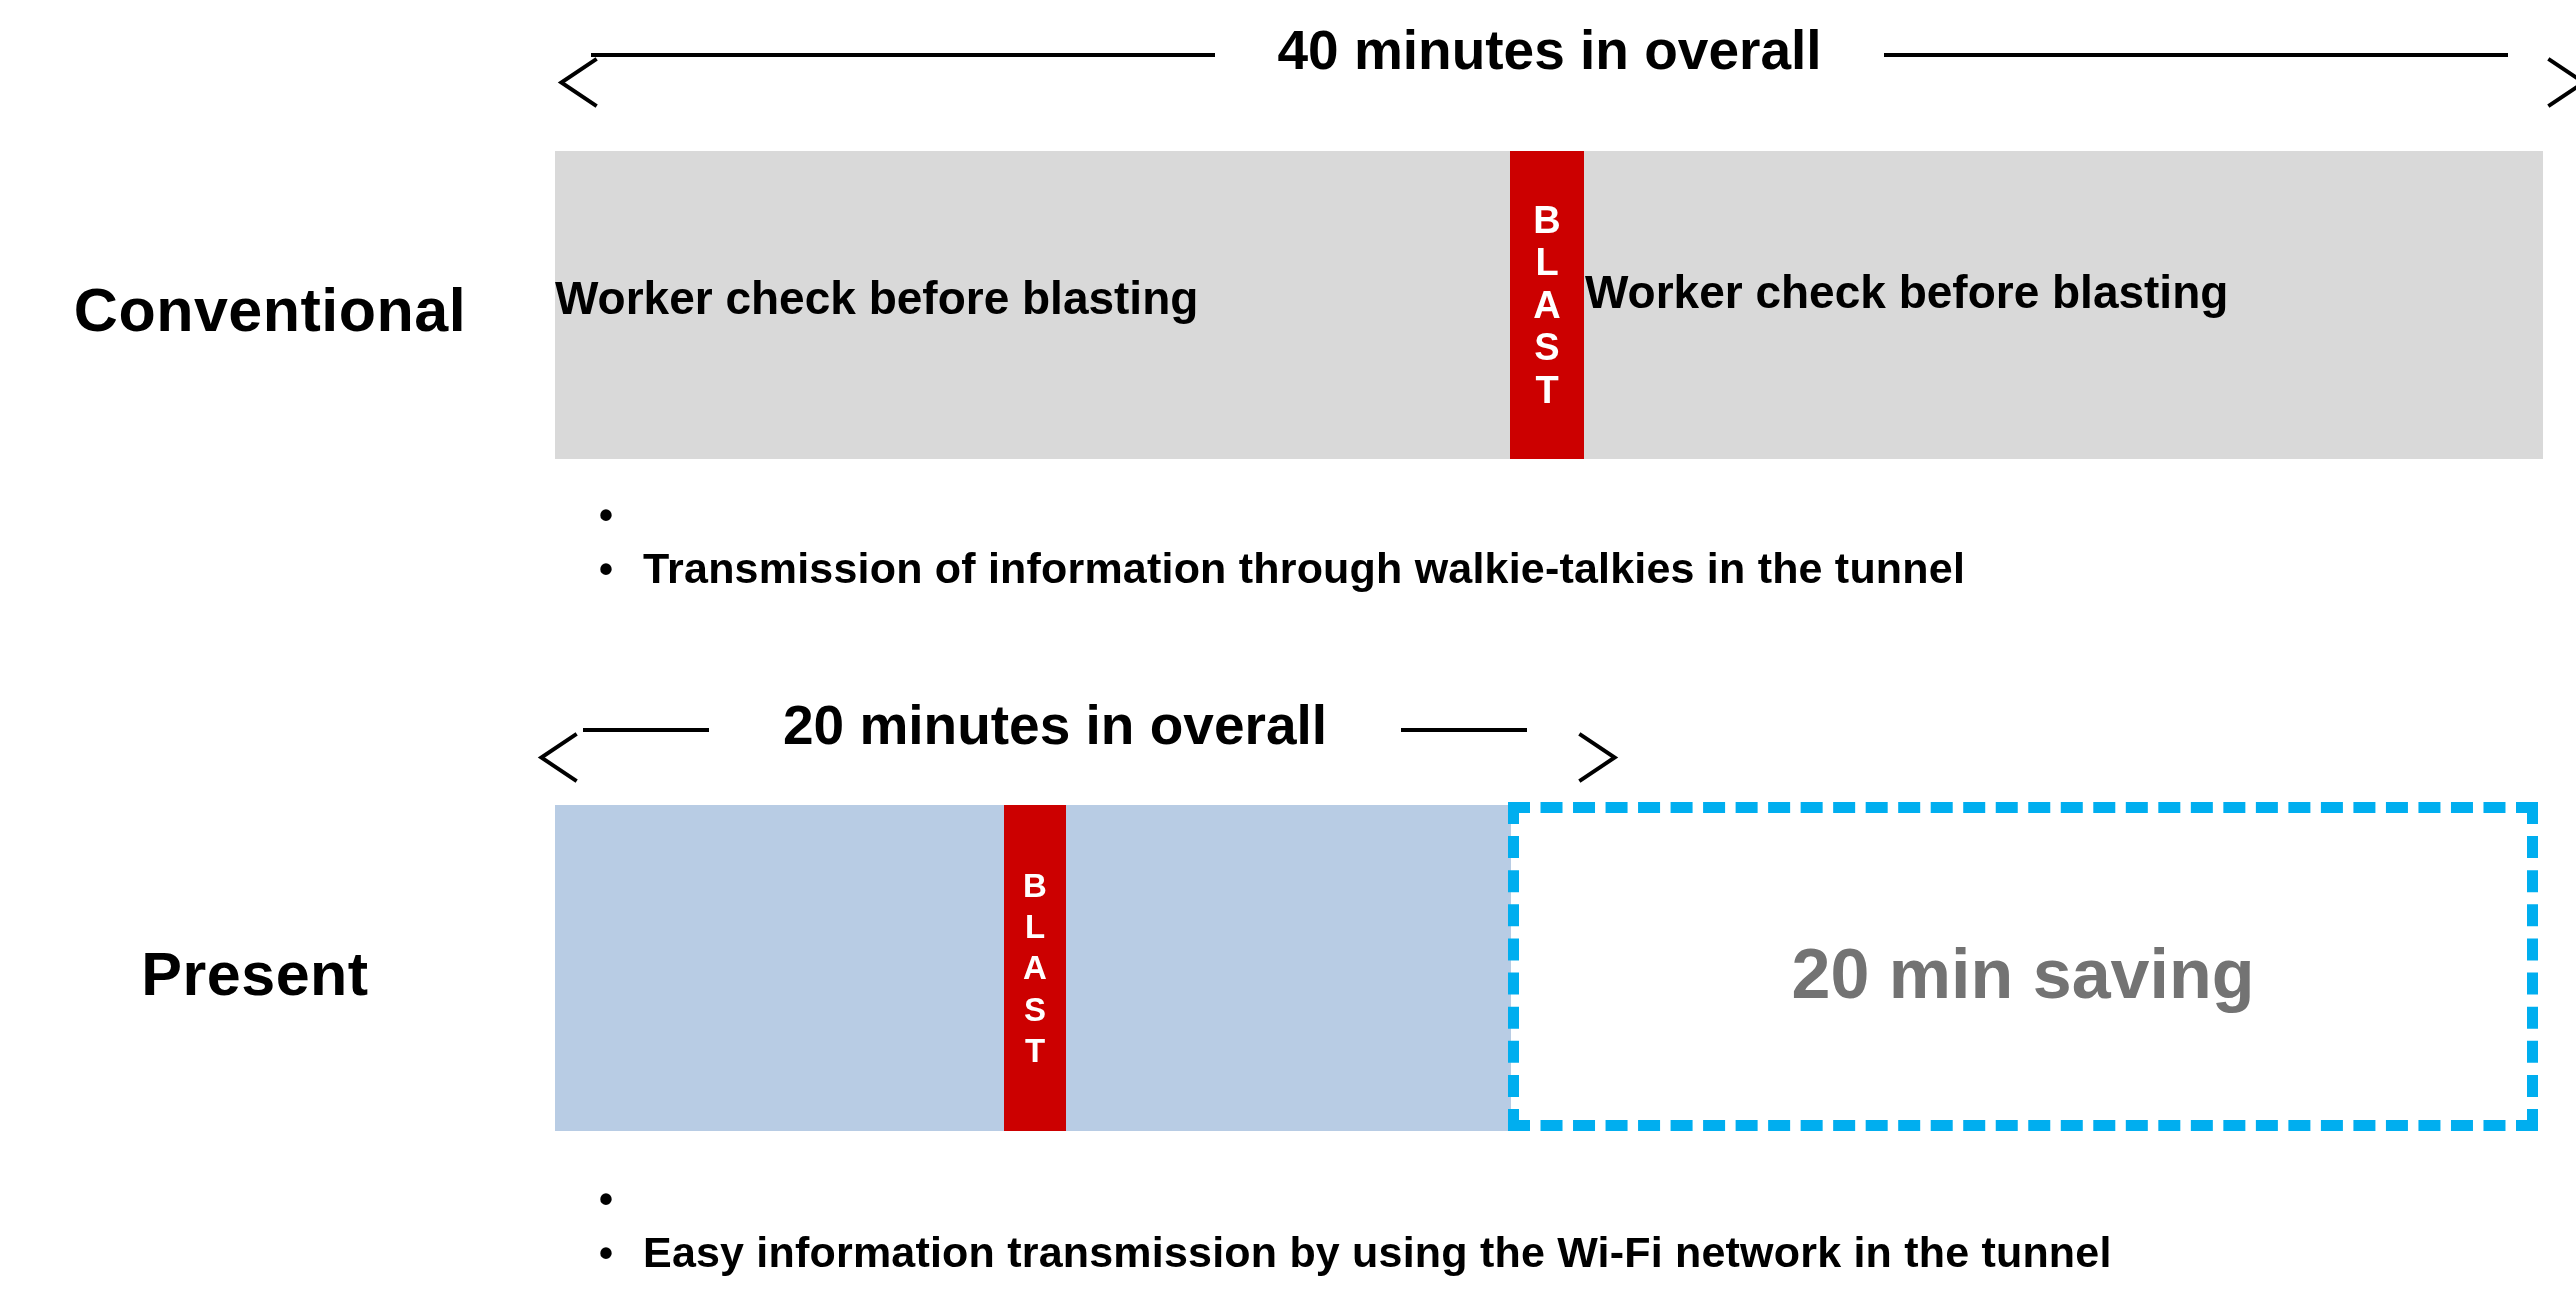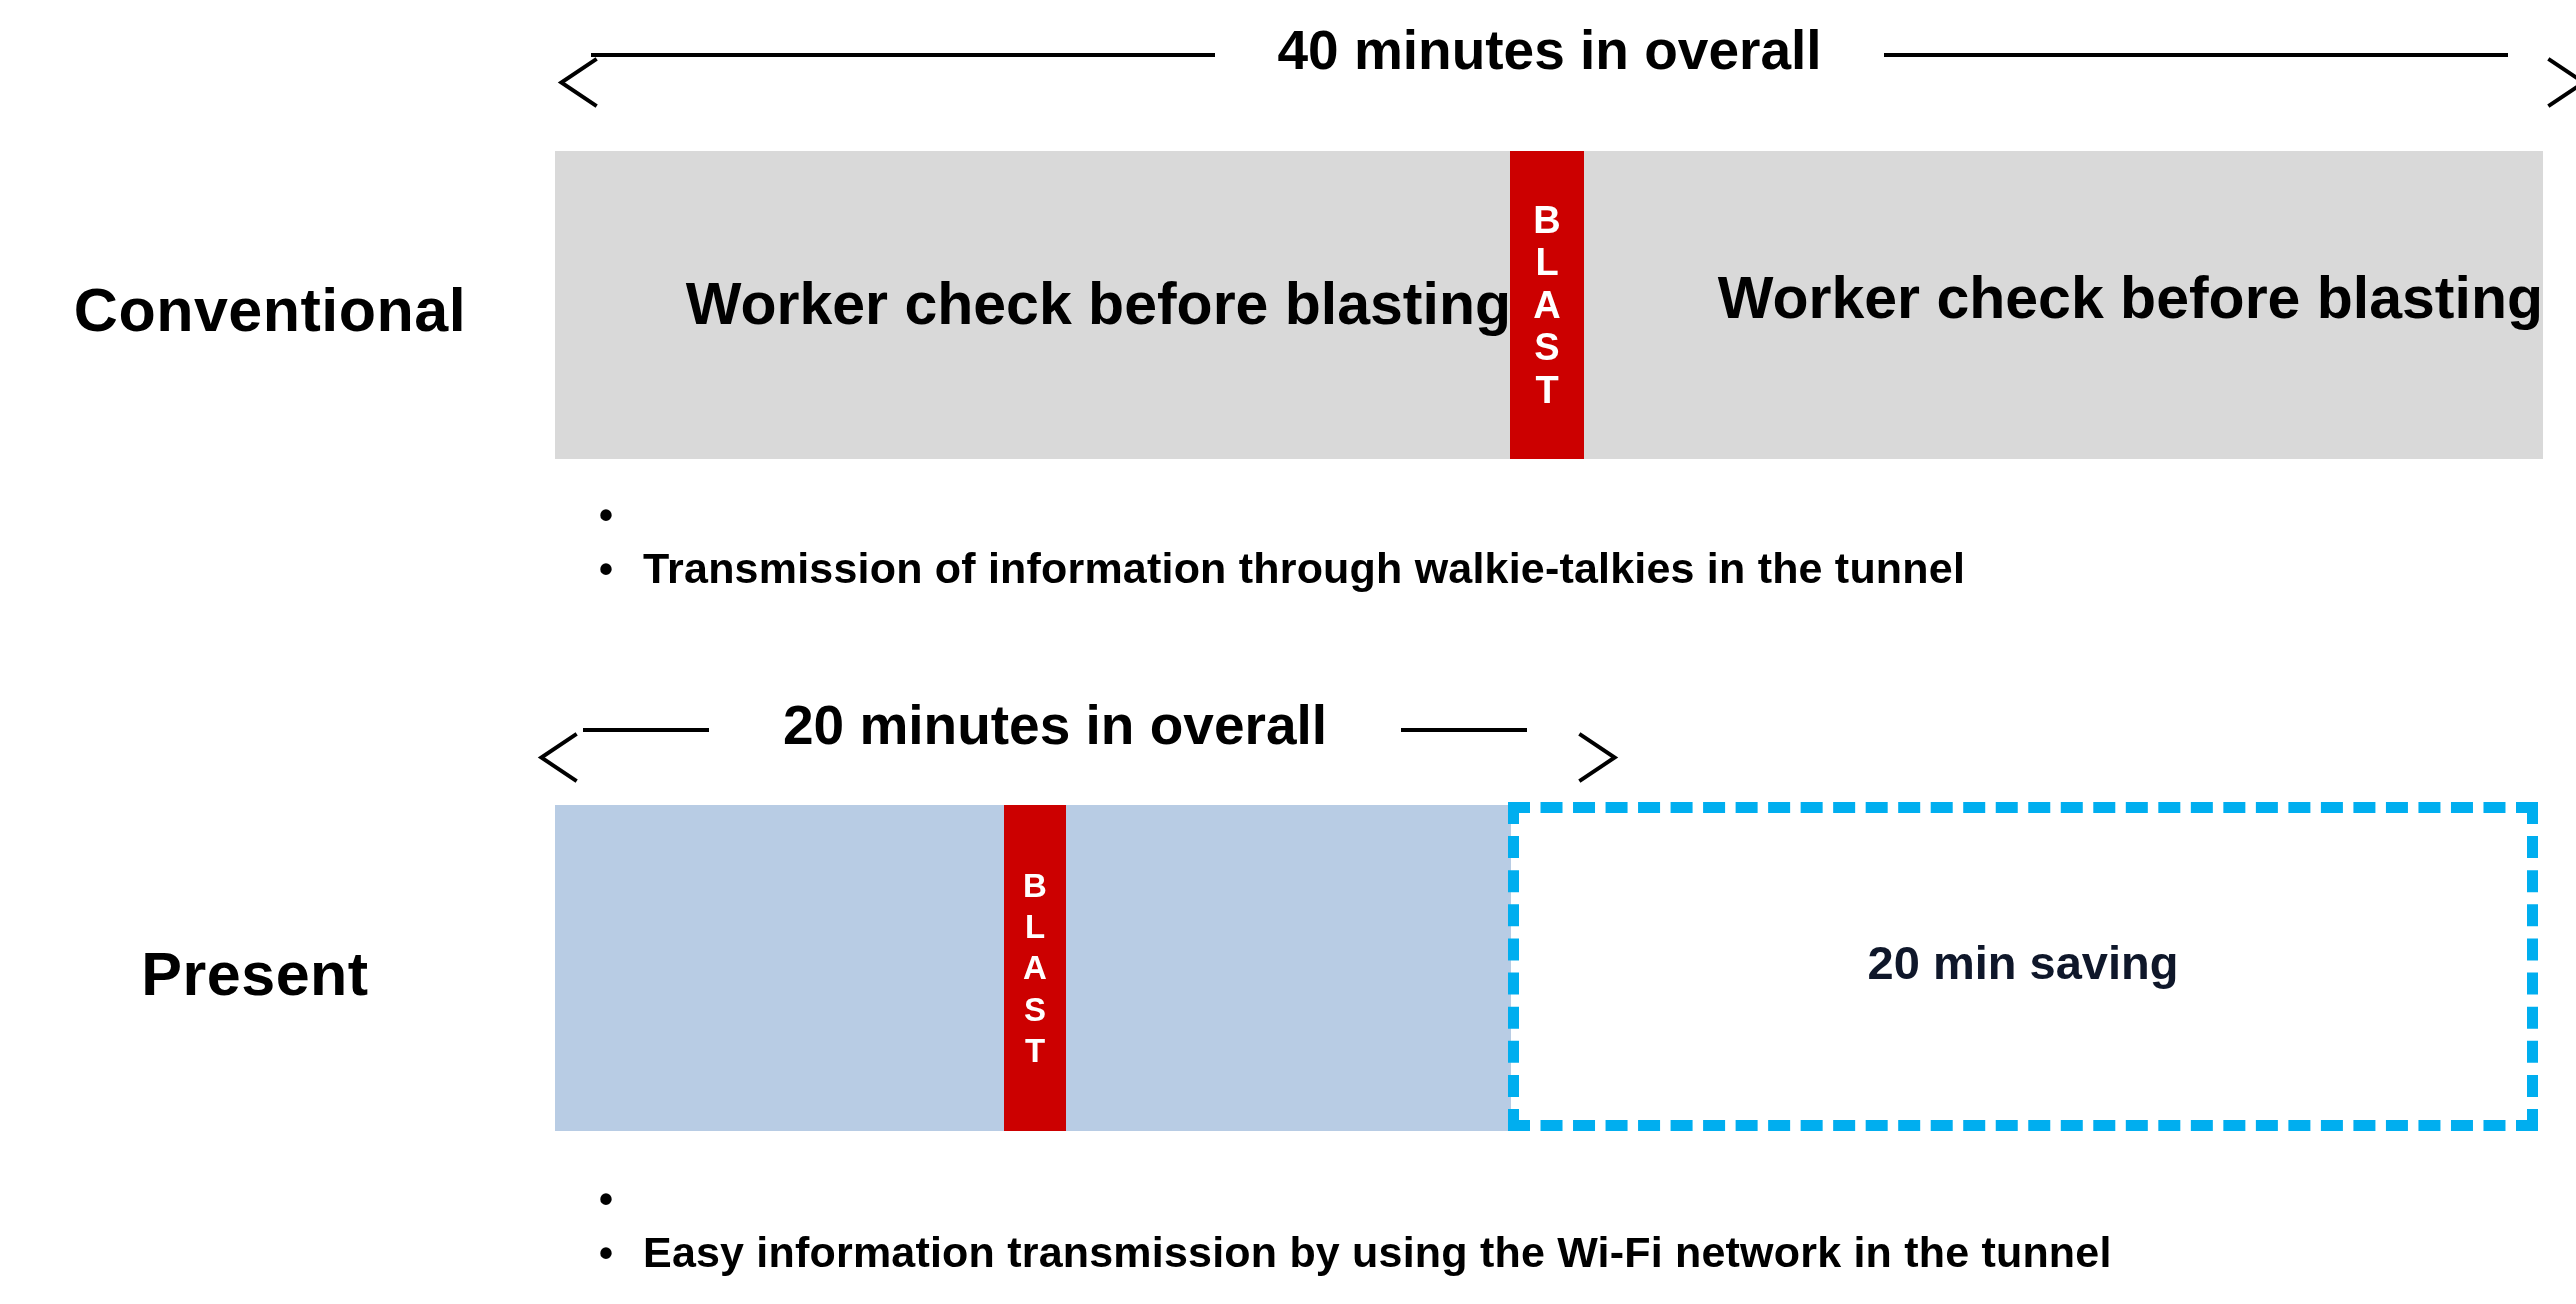--- a/index.html
+++ b/index.html
@@ -63,24 +63,24 @@
   
   .bar {
     position: absolute;
     display: block;
   }
   .bar-gray { background: #d9d9d9; }
   .bar-blue { background: #b8cce4; }
 
   .seg-text {
     position: absolute;
-    font-size: 59px;
-    font-weight: bold;
-    white-space: nowrap;
-    text-align: right;
+    font-size: 46px;
+    font-weight: bold;
+    white-space: nowrap;
+    text-align: left;
     line-height: 1;
     color: #000;
   }
 
   
   .blast {
     position: absolute;
     background: #cc0000;
     color: #ffffff;
     font-weight: bold;
@@ -99,25 +99,25 @@
 
   
   .saving-box {
     position: absolute;
     border: 11px dashed #00aeef;
     background: transparent;
     box-sizing: border-box;
   }
   .saving-text {
     position: absolute;
-    font-size: 47px;
+    font-size: 70px;
     font-weight: bold;
     white-space: nowrap;
     text-align: center;
-    color: #0f172a;
+    color: #737373;
     line-height: 1;
   }
 
   
   .bullets {
     position: absolute;
     font-size: 0;
   }
   .bullet-row {
     display: flex;

